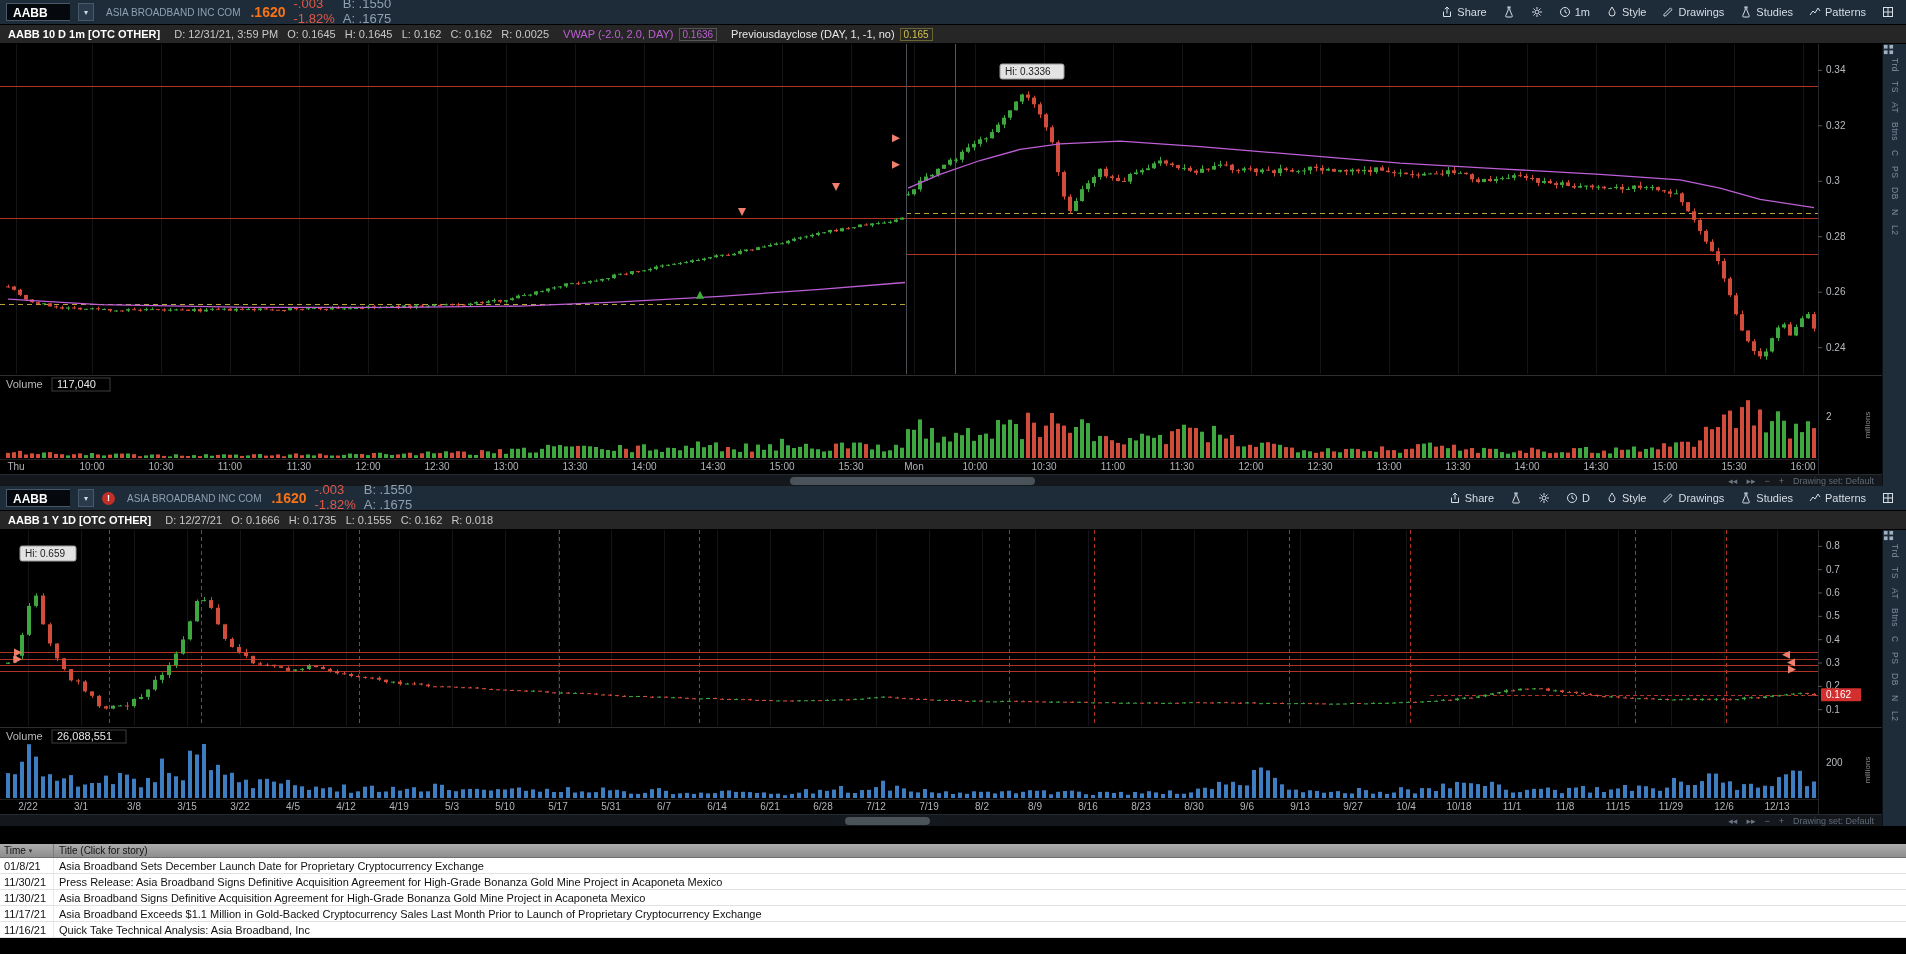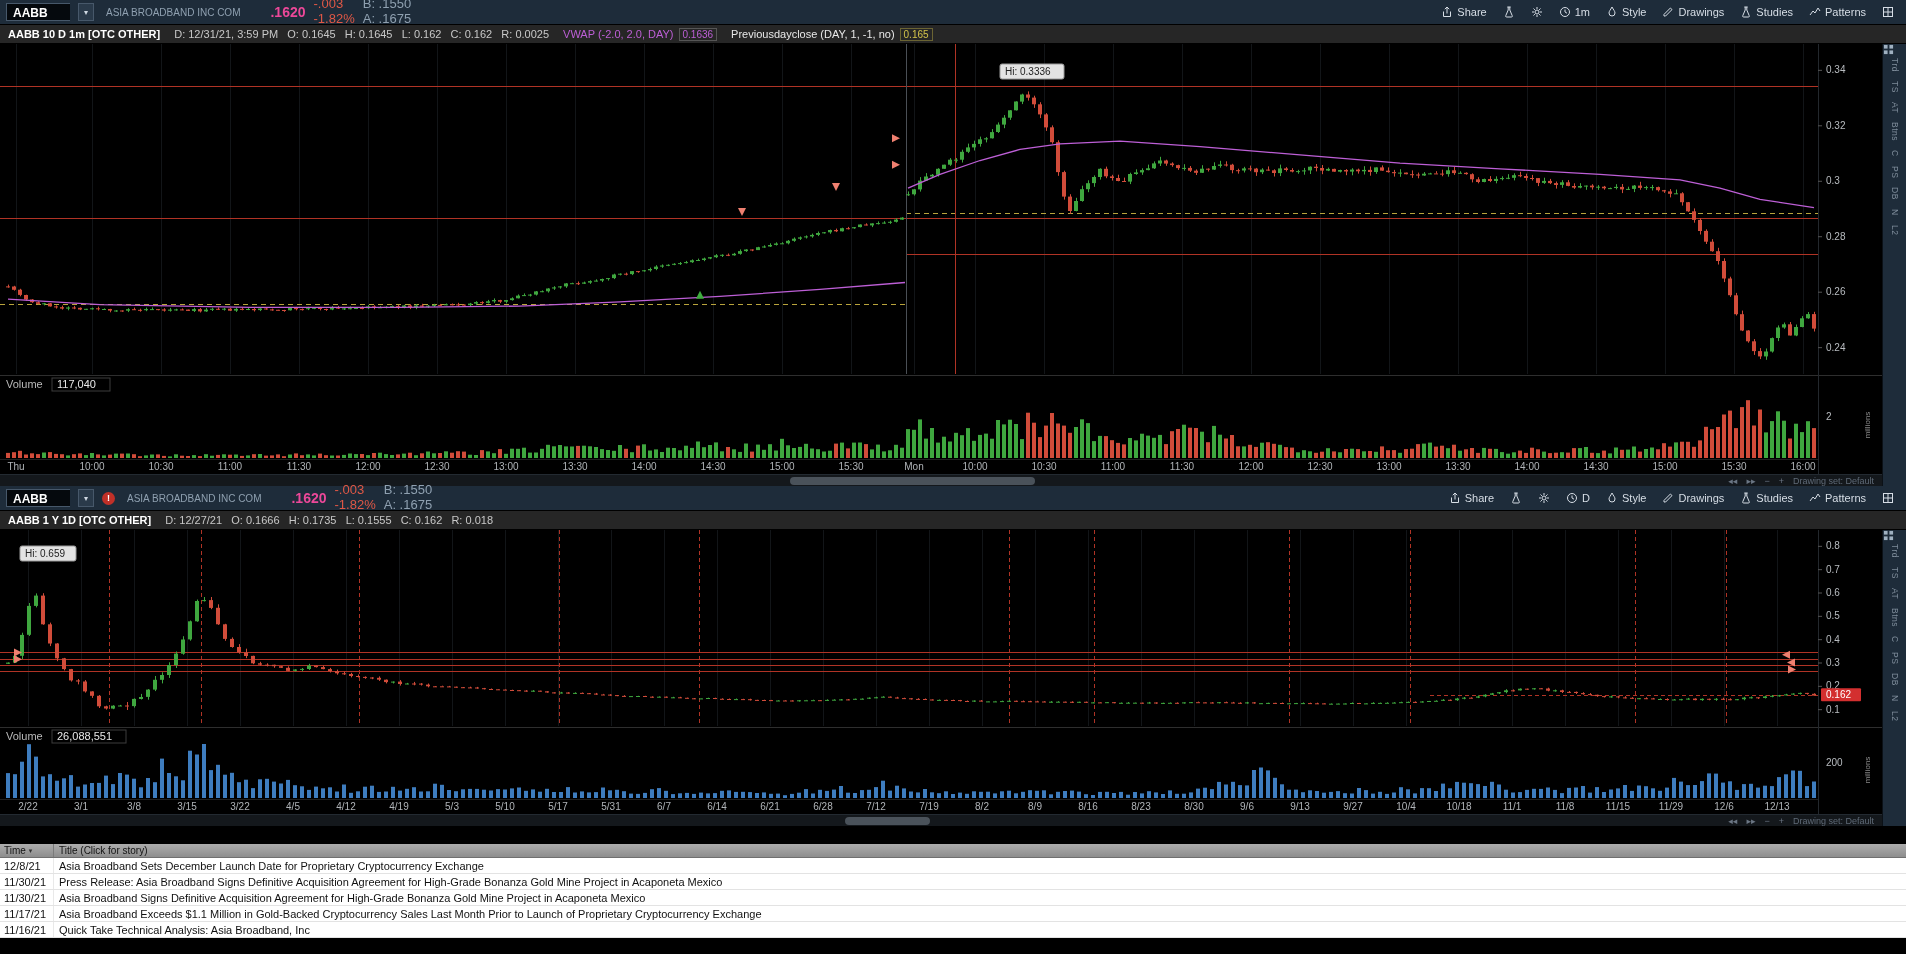--- a/index.html
+++ b/index.html
@@ -11,21 +11,21 @@
   .toolbar{height:24px;background:#1e2c3a;display:flex;align-items:center;
     padding:0 6px;gap:8px;font-size:11px;color:#cfd8e2;position:relative}
   .symbox{background:#05090d;border:1px solid #47586a;border-right:none;height:18px;
     width:64px;display:flex;align-items:flex-end;padding:0 6px;color:#fff;
     font-weight:bold;font-size:12px}
   .symdd{background:#2a3a4a;border:1px solid #47586a;height:18px;width:16px;
     display:flex;align-items:center;justify-content:center;color:#cfd8e2;font-size:8px;cursor:pointer}
   .alert-dot{width:13px;height:13px;border-radius:50%;background:#c03028;color:#fff;
     font-size:9px;font-weight:bold;display:flex;align-items:center;justify-content:center}
   .company{color:#8fa0b0;font-size:10px;margin-left:4px}
-  .lastpx{color:#ec4899;font-size:14px;font-weight:bold;margin-left:22px}
+  .lastpx{color:#f97316;font-size:14px;font-weight:bold;margin-left:2px}
   .stack{display:flex;flex-direction:column;line-height:1.15;font-size:13px}
   .chg{color:#e05846}
   .ba{color:#8fa0b0}
   .tb-right{margin-left:auto;display:flex;align-items:flex-start;gap:16px;padding-right:6px}
   .tbtn{display:flex;align-items:center;gap:4px;color:#d7dee6;font-size:11px;cursor:pointer;white-space:nowrap}
   .tbi{display:flex}
   .tbi svg{width:12px;height:12px;display:block;stroke-width:1}
 
   
   .chart-header{height:20px;background:#262626;display:flex;align-items:center;gap:14px;
@@ -2248,21 +2248,21 @@
   <section class="news">
     <div class="news-header">
       <div class="nh-time">
         <span>Time</span>
         <span class="sort">▾</span>
       </div>
       <div class="nh-title">Title (Click for story)</div>
     </div>
     <div id="news-rows">
         <div class="news-row">
-          <div class="nr-time">12/8/21</div>
+          <div class="nr-time">01/8/21</div>
           <div class="nr-title">Asia Broadband Sets December Launch Date for Proprietary Cryptocurrency Exchange</div>
         </div>
         <div class="news-row">
           <div class="nr-time">11/30/21</div>
           <div class="nr-title">Press Release: Asia Broadband Signs Definitive Acquisition Agreement for High-Grade Bonanza Gold Mine Project in Acaponeta Mexico</div>
         </div>
         <div class="news-row">
           <div class="nr-time">11/30/21</div>
           <div class="nr-title">Asia Broadband Signs Definitive Acquisition Agreement for High-Grade Bonanza Gold Mine Project in Acaponeta Mexico</div>
         </div>

